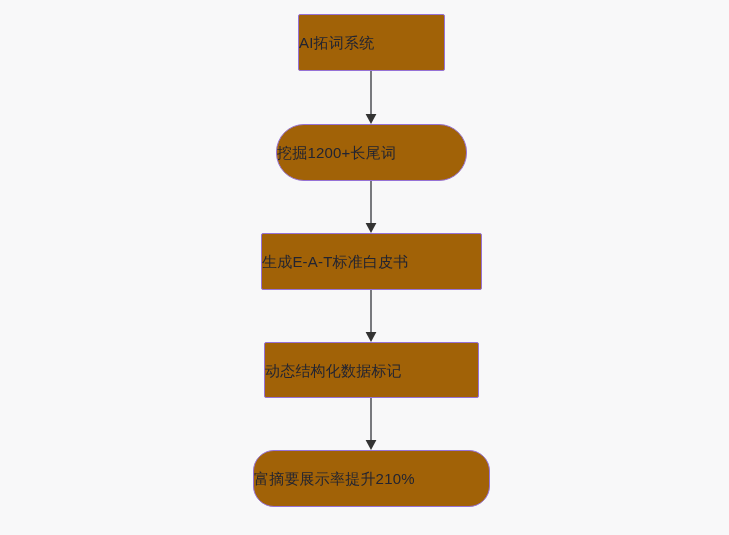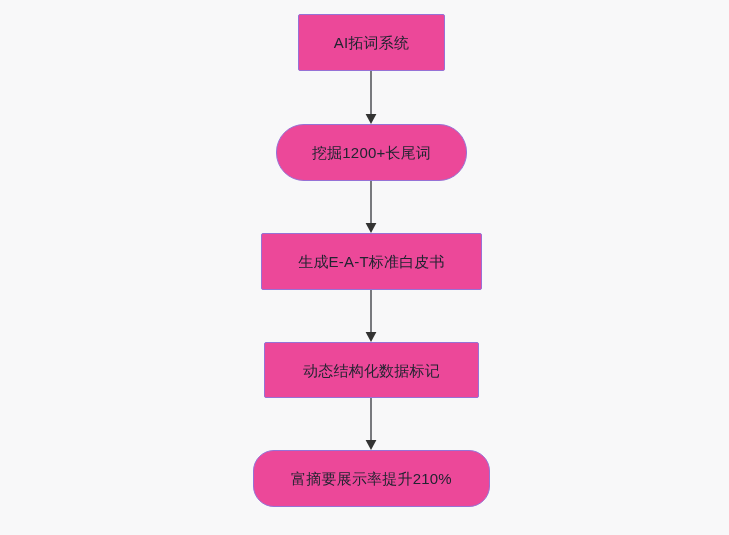--- a/index.html
+++ b/index.html
@@ -14,26 +14,25 @@
     overflow: hidden;
   }
   #flowchart {
     position: relative;
     width: 729px;
     height: 535px;
   }
   .node {
     position: absolute;
     box-sizing: border-box;
-    background: #ec4899;
+    background: #a16207;
     border: 1.6px solid #9672d6;
     border-radius: 2px;
     display: flex;
     align-items: center;
-    justify-content: center;
     color: #222431;
     font-size: 15px;
     letter-spacing: 0.2px;
     line-height: 1;
     white-space: nowrap;
   }
   .node-label {
     display: block;
   }
   .connector {

